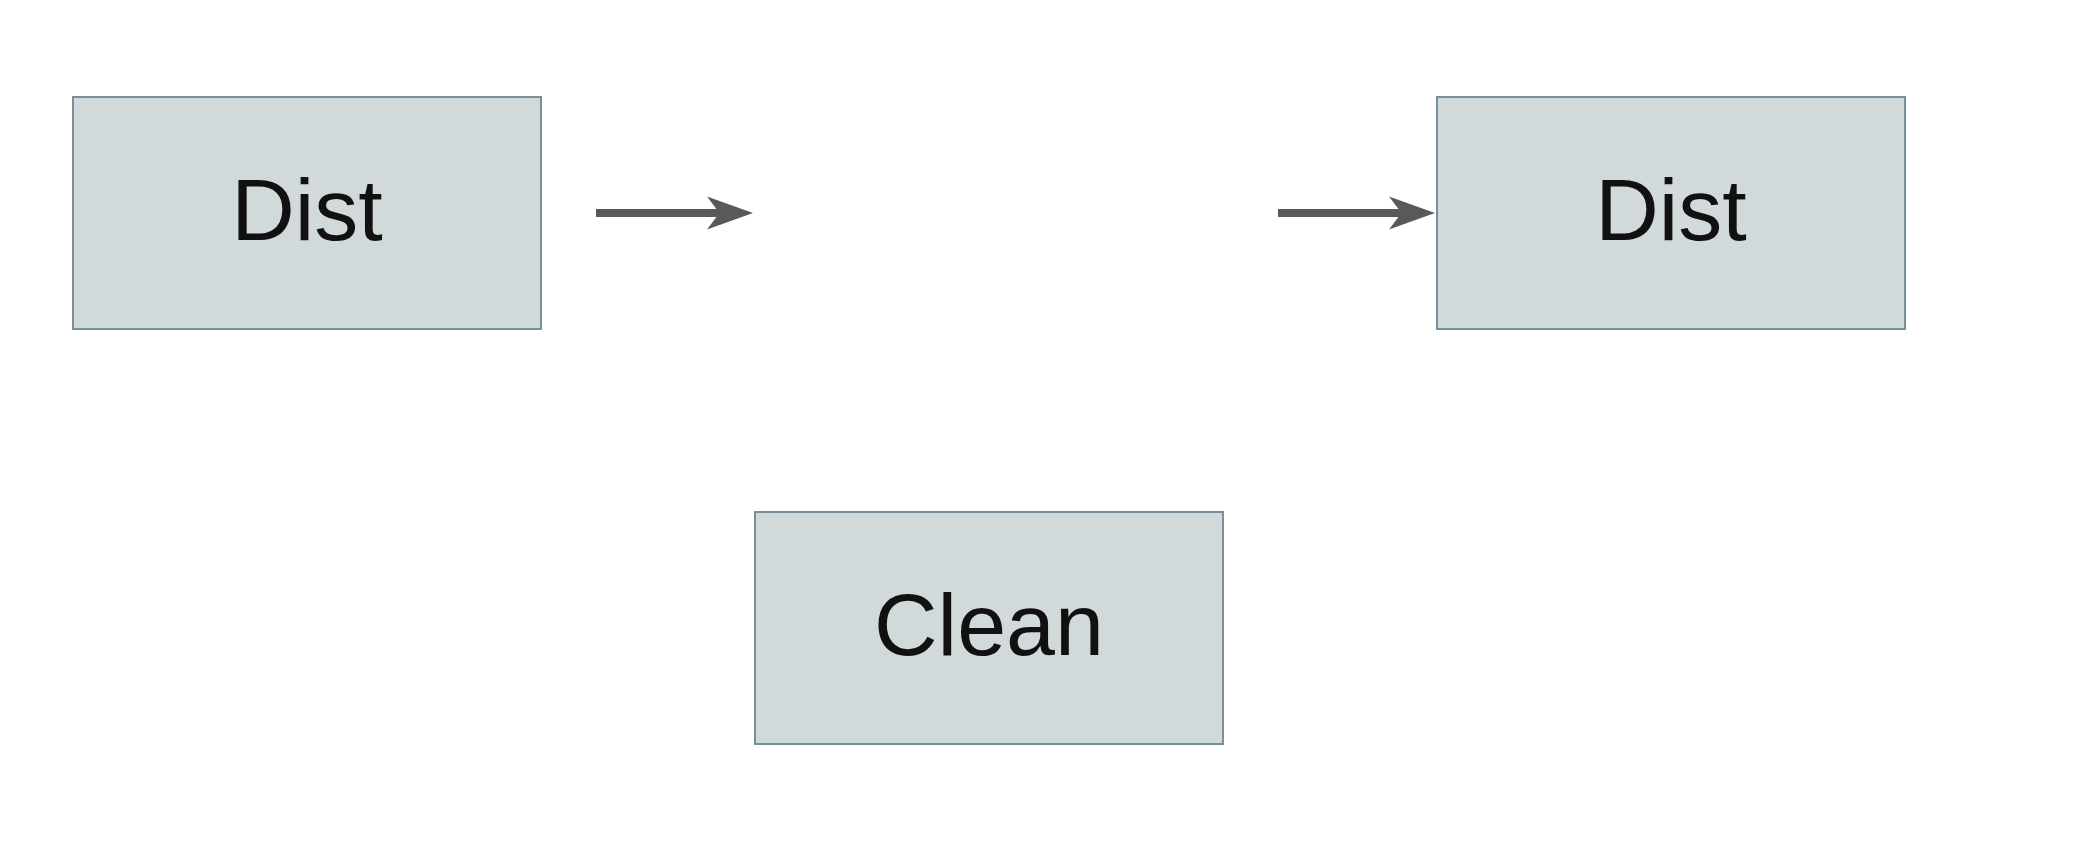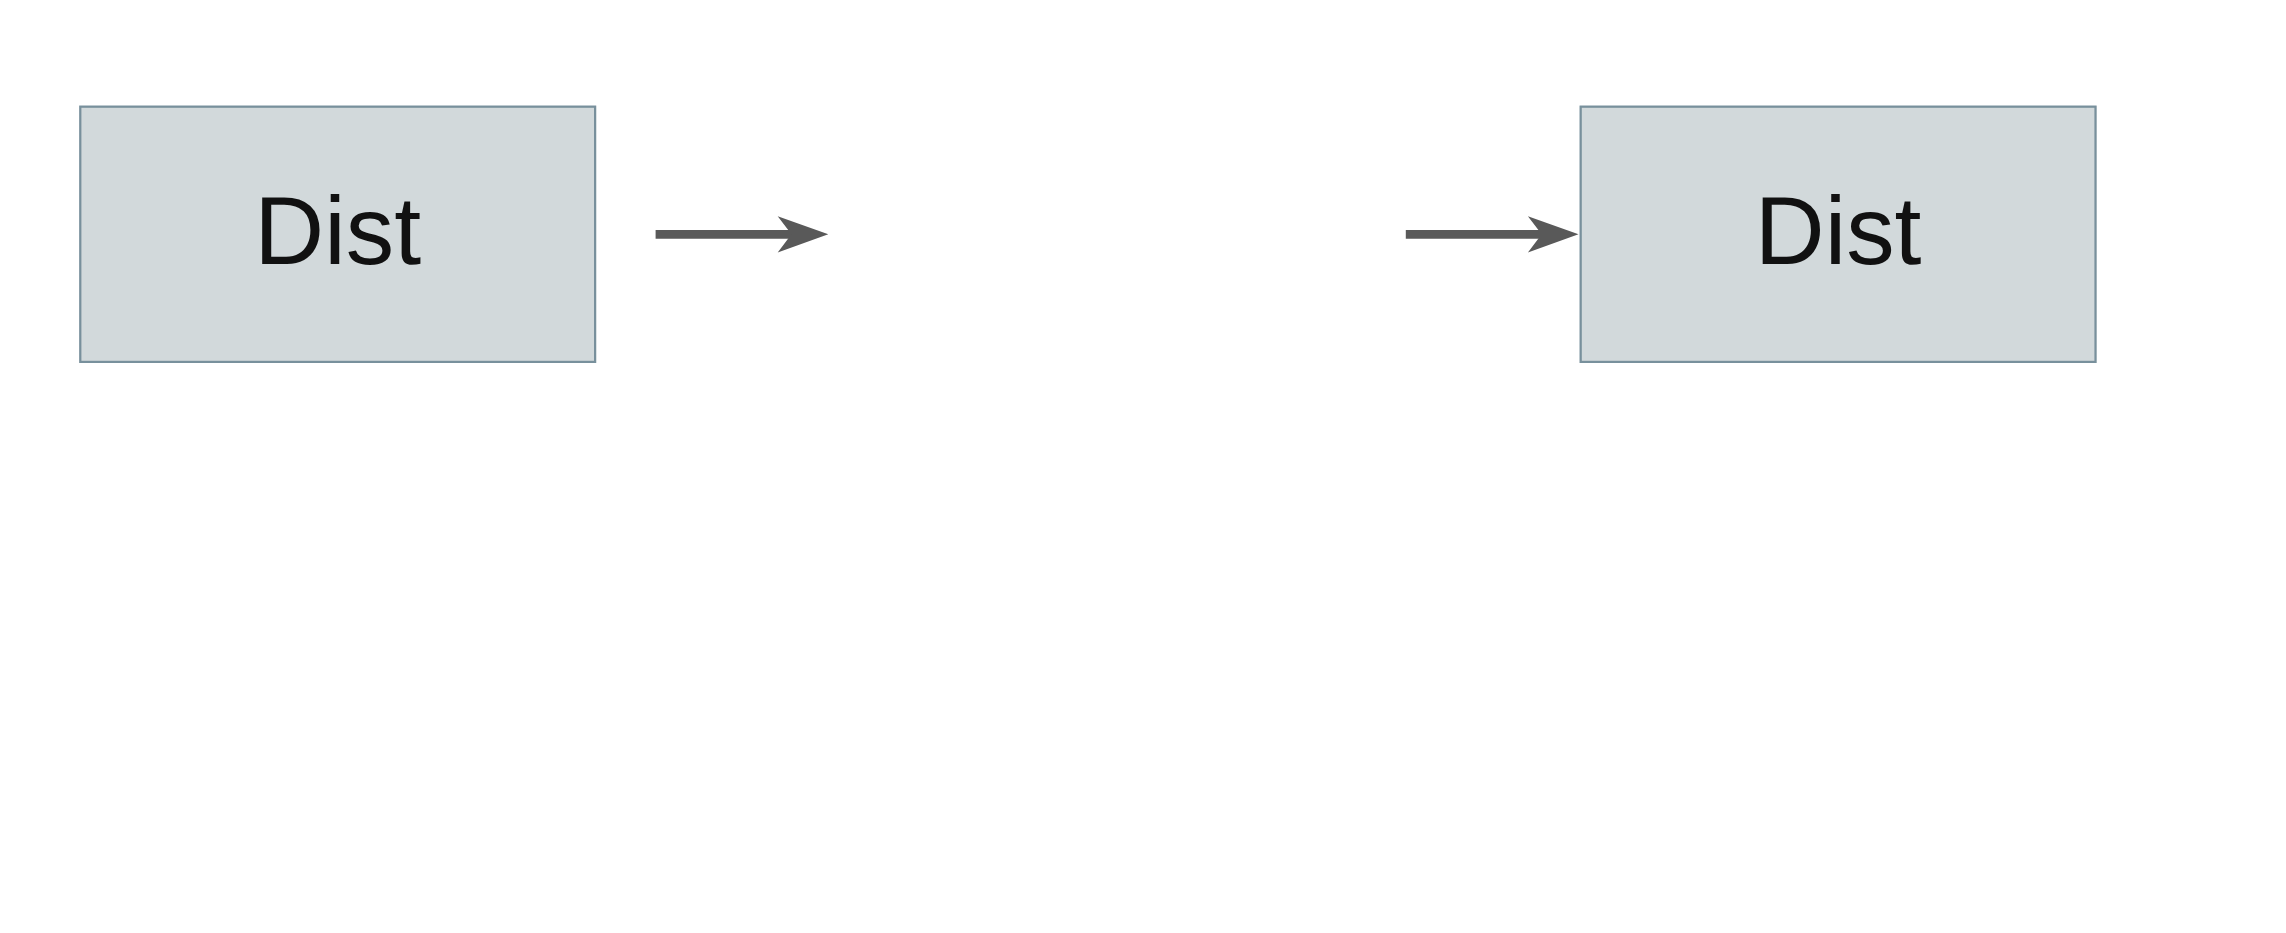--- a/index.html
+++ b/index.html
@@ -64,14 +64,17 @@
 
   <div class="node pos-dist">
     <span class="node-label">Dist</span>
   </div>
 
 
   <div class="node pos-init">
     <span class="node-label">Dist</span>
   </div>
 
+  <div class="node pos-clean">
+    <span class="node-label">Clean</span>
+  </div>
 
 </div>
 
 </body></html>

